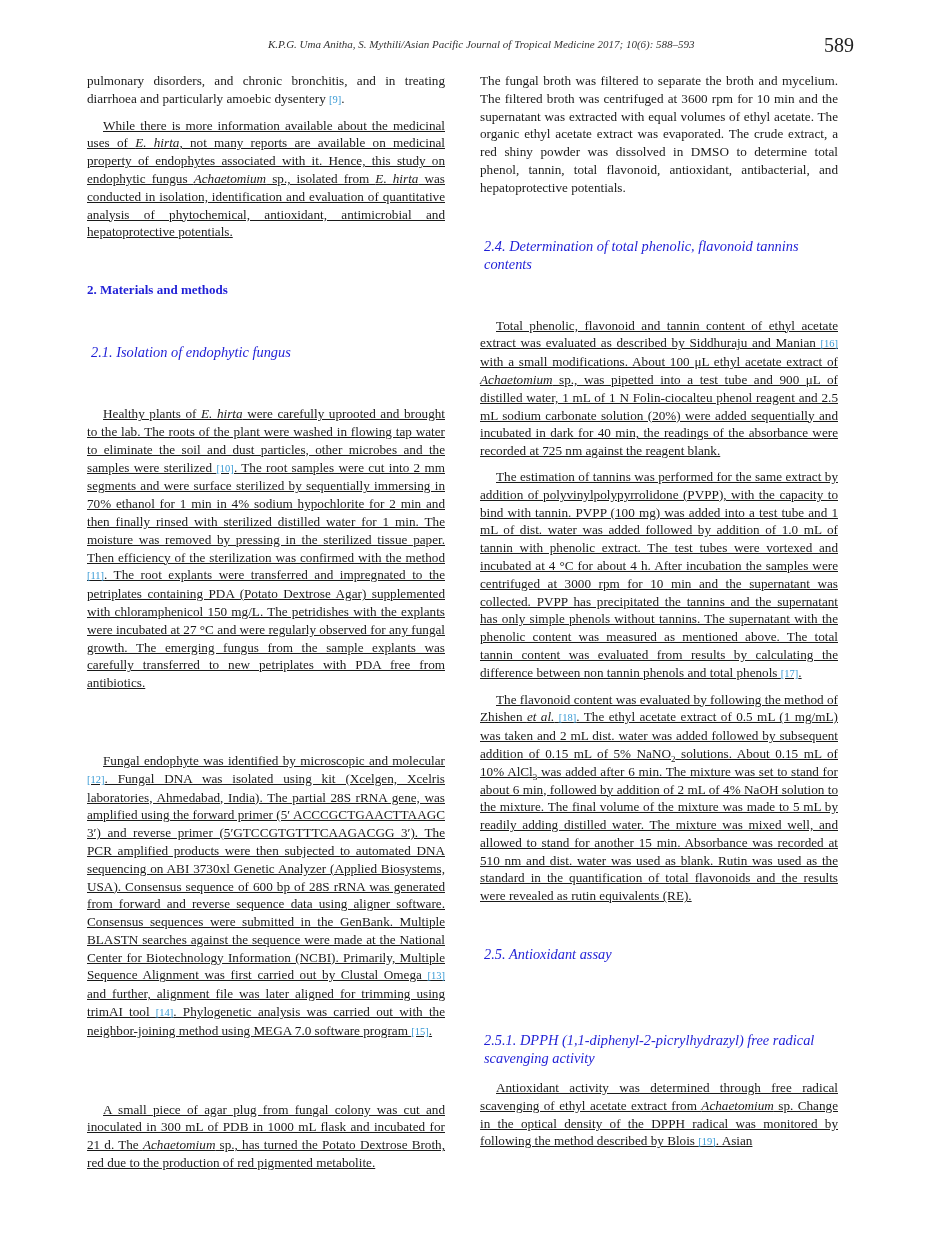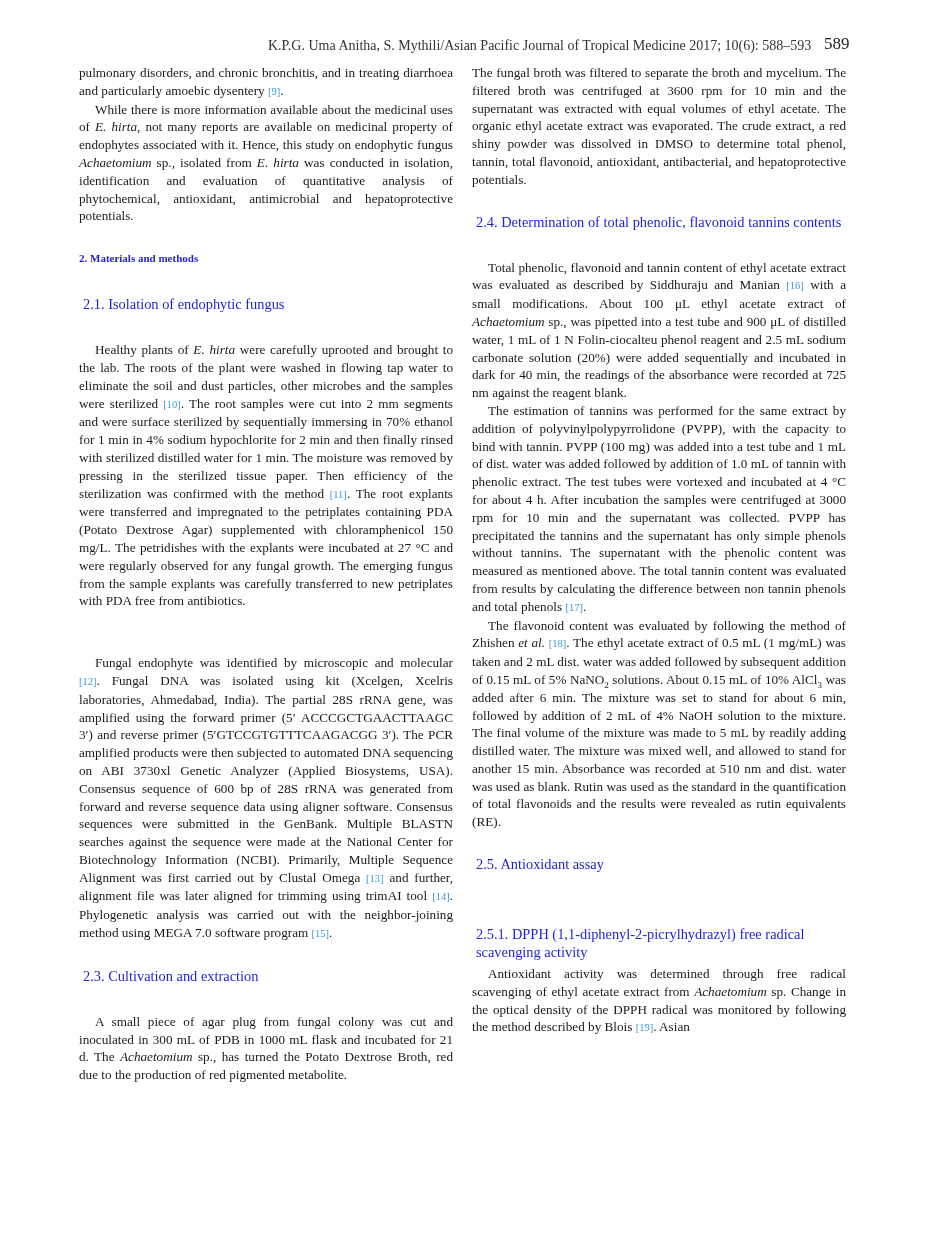--- a/index.html
+++ b/index.html
@@ -6,41 +6,41 @@
   body {
     width: 925px; height: 1256px; position: relative; overflow: hidden;
     font-family: "Liberation Serif", "DejaVu Serif", serif;
     color: #1a1a1a;
   }
   .running-head {
     position: absolute; top: 35px; left: 0; width: 925px; height: 20px;
   }
   .running-head .rh-text {
     position: absolute; left: 268px; top: 3px;
-    font-size: 14px; color: #333; text-align: right;
+    font-style: italic; font-size: 11px; color: #333; text-align: right;
   }
   .running-head .page-num {
     position: absolute; left: 824px; top: -1px;
-    font-size: 17px; color: #222;
+    font-size: 20px; color: #222;
   }
   .col {
     position: absolute; top: 64px; width: 374px;
     font-size: 13.2px; line-height: 17.8px;
   }
   .col-left { left: 79px; }
   .col-right { left: 472px; }
-  p { margin: 0; text-align: justify; }
-  p.indent { text-indent: 16px; }
+  p { margin: 8px; text-align: justify; }
+  p.indent { text-indent: 16px; text-decoration: underline; }
   .ref { color: #3a9bd5; font-size: 10.5px; }
   h2.section {
-    margin: 0; color: #1f1fd6; font-weight: bold; font-size: 11px;
+    margin: 8px; color: #1f1fd6; font-weight: bold; font-size: 13px;
     line-height: 18px;
   }
   h3.sub {
-    margin: 4px; color: #1f1fd6; font-weight: normal; 
+    margin: 12px; color: #1f1fd6; font-weight: normal; font-style: italic;
     font-size: 14.4px; line-height: 18px;
   }
   .gap-m { height: 20px; }
   .gap-l { height: 24px; }
   i { font-style: italic; }
   sub { font-size: 9px; line-height: 0; }
 </style>
 </head>
 <body>
 
@@ -59,21 +59,20 @@
 
   <h3 class="sub">2.1. Isolation of endophytic fungus</h3>
   <div class="gap-l"></div>
   <p class="indent"><span>Healthy plants of </span><i>E. hirta</i><span> were carefully uprooted and brought to the lab. The roots of the plant were washed in flowing tap water to eliminate the soil and dust particles, other microbes and the samples were sterilized </span><a class="ref">[10]</a><span>. The root samples were cut into 2 mm segments and were surface sterilized by sequentially immersing in 70% ethanol for 1 min in 4% sodium hypochlorite for 2 min and then finally rinsed with sterilized distilled water for 1 min. The moisture was removed by pressing in the sterilized tissue paper. Then efficiency of the sterilization was confirmed with the method </span><a class="ref">[11]</a><span>. The root explants were transferred and impregnated to the petriplates containing PDA (Potato Dextrose Agar) supplemented with chloramphenicol 150 mg/L. The petridishes with the explants were incubated at 27 °C and were regularly observed for any fungal growth. The emerging fungus from the sample explants was carefully transferred to new petriplates with PDA free from antibiotics.</span></p>
 
   <div class="gap-m"></div>
   <div class="gap-l"></div>
   <p class="indent"><span>Fungal endophyte was identified by microscopic and molecular </span><a class="ref">[12]</a><span>. Fungal DNA was isolated using kit (Xcelgen, Xcelris laboratories, Ahmedabad, India). The partial 28S rRNA gene, was amplified using the forward primer (5′ ACCCGCTGAACTTAAGC 3′) and reverse primer (5′GTCCGTGTTTCAAGACGG 3′). The PCR amplified products were then subjected to automated DNA sequencing on ABI 3730xl Genetic Analyzer (Applied Biosystems, USA). Consensus sequence of 600 bp of 28S rRNA was generated from forward and reverse sequence data using aligner software. Consensus sequences were submitted in the GenBank. Multiple BLASTN searches against the sequence were made at the National Center for Biotechnology Information (NCBI). Primarily, Multiple Sequence Alignment was first carried out by Clustal Omega </span><a class="ref">[13]</a><span> and further, alignment file was later aligned for trimming using trimAI tool </span><a class="ref">[14]</a><span>. Phylogenetic analysis was carried out with the neighbor-joining method using MEGA 7.0 software program </span><a class="ref">[15]</a><span>.</span></p>
 
   <div class="gap-m"></div>
-  <h3 class="sub">2.3. Cultivation and extraction</h3>
   <div class="gap-l"></div>
   <p class="indent"><span>A small piece of agar plug from fungal colony was cut and inoculated in 300 mL of PDB in 1000 mL flask and incubated for 21 d. The </span><i>Achaetomium</i><span> sp., has turned the Potato Dextrose Broth, red due to the production of red pigmented metabolite.</span></p>
 </div>
 
 <div class="col col-right">
   <p>The fungal broth was filtered to separate the broth and mycelium. The filtered broth was centrifuged at 3600 rpm for 10 min and the supernatant was extracted with equal volumes of ethyl acetate. The organic ethyl acetate extract was evaporated. The crude extract, a red shiny powder was dissolved in DMSO to determine total phenol, tannin, total flavonoid, antioxidant, antibacterial, and hepatoprotective potentials.</p>
 
   <div class="gap-m"></div>
   <h3 class="sub">2.4. Determination of total phenolic, flavonoid tannins contents</h3>
   <div class="gap-l"></div>

